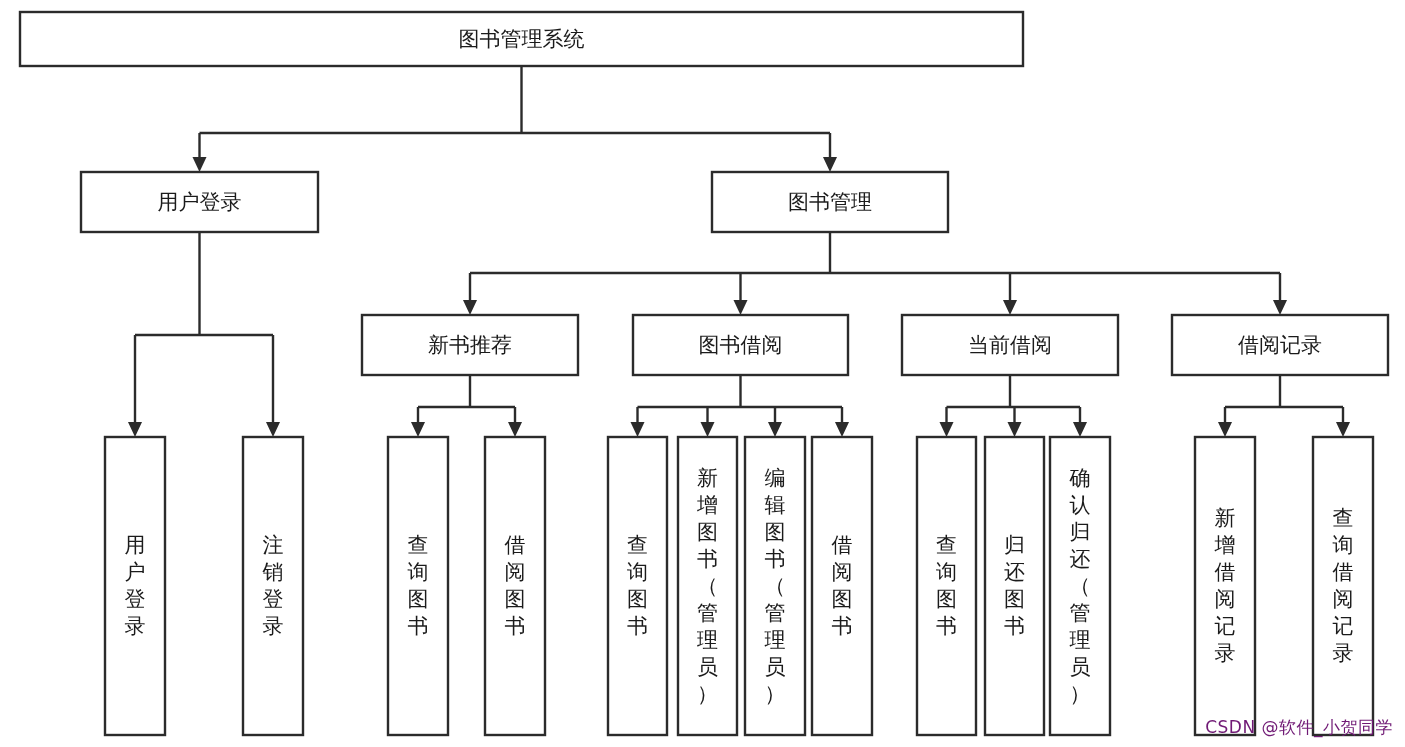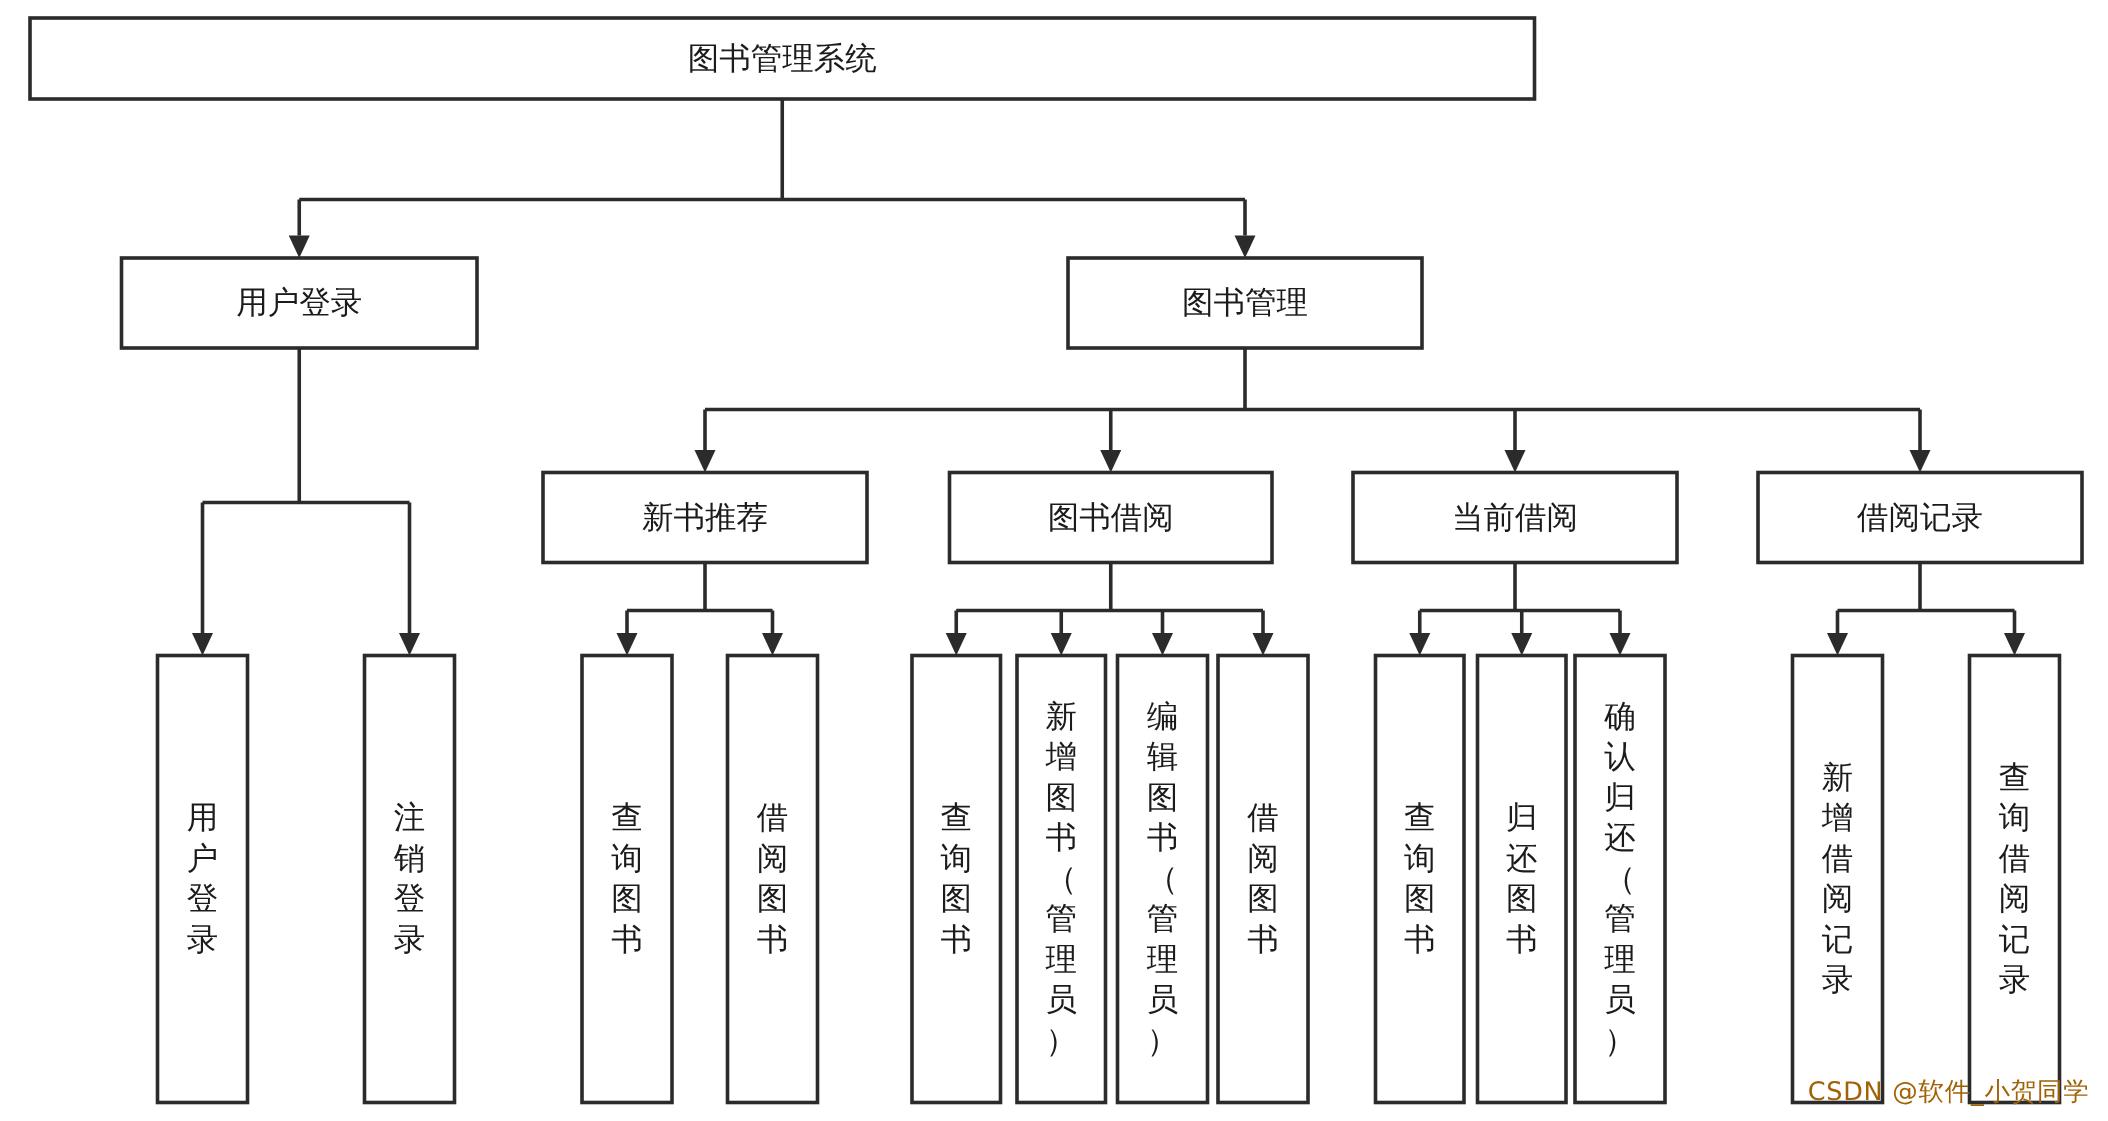--- a/index.html
+++ b/index.html
@@ -53,21 +53,21 @@
   .arrow-head {
     fill: #2b2b2b;
     stroke: none;
   }
   .watermark {
     position: absolute;
     right: 12px;
     bottom: 8px;
     font-family: "DejaVu Sans", "Liberation Sans", sans-serif;
     font-size: 17px;
-    color: #a16207;
+    color: #701a75;
     letter-spacing: 0.5px;
     white-space: nowrap;
     pointer-events: none;
   }
 </style>
 </head>
 <body>
 
 <div id="diagram-root">
   <svg class="flow" viewBox="0 0 1405 747" xmlns="http://www.w3.org/2000/svg">

